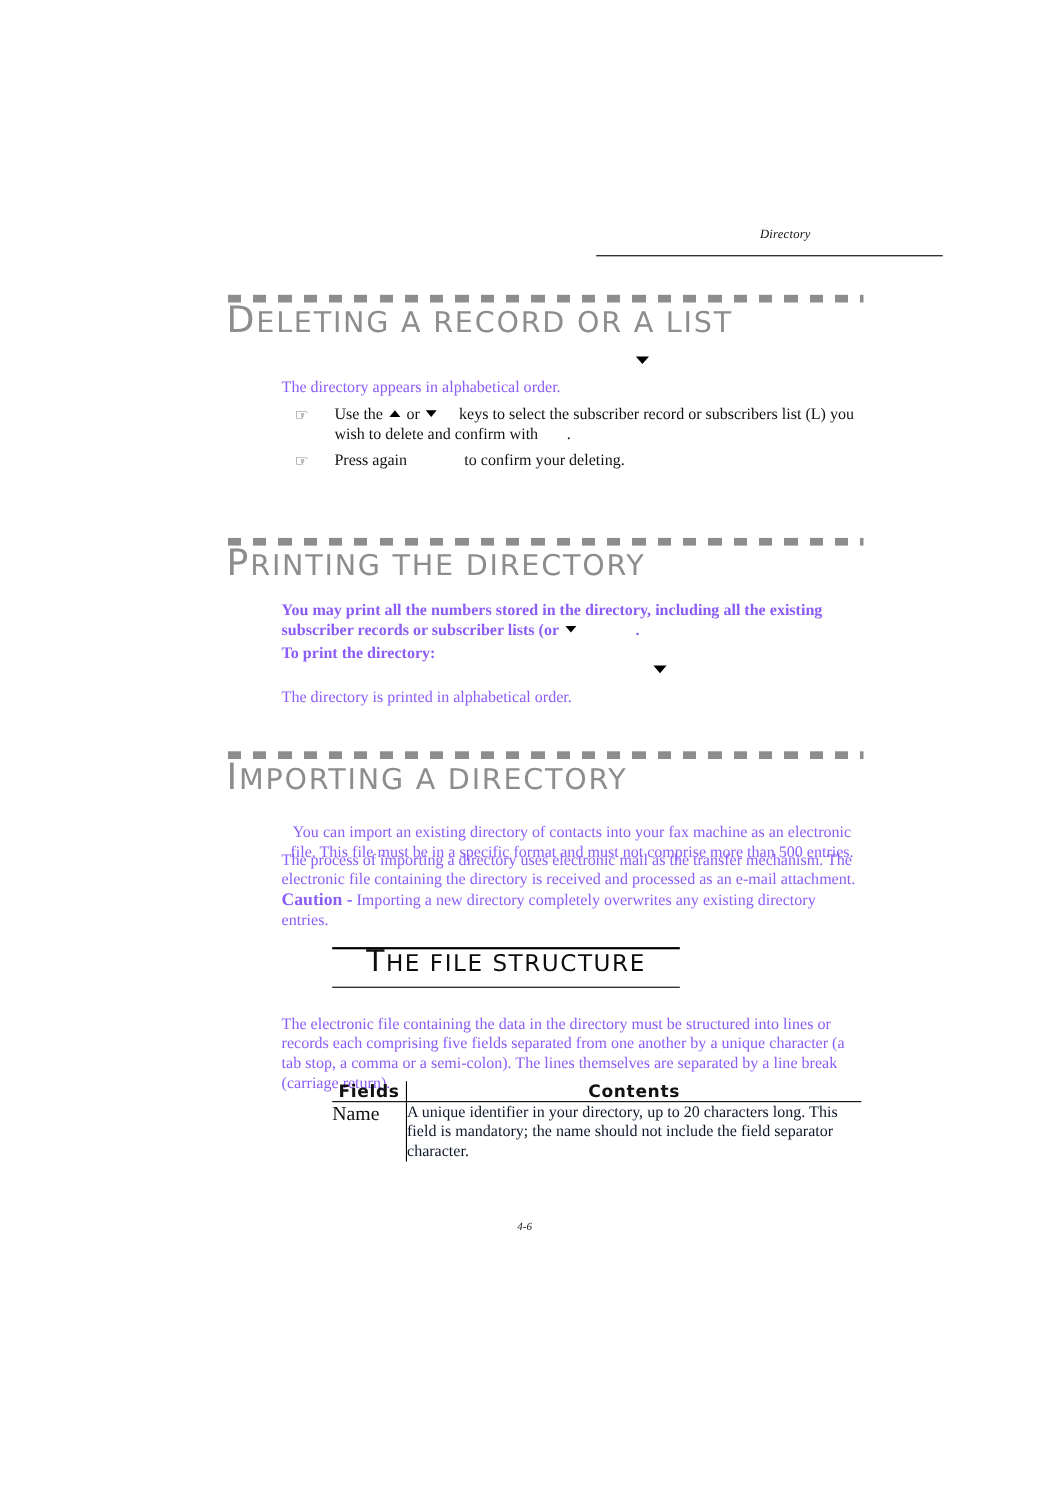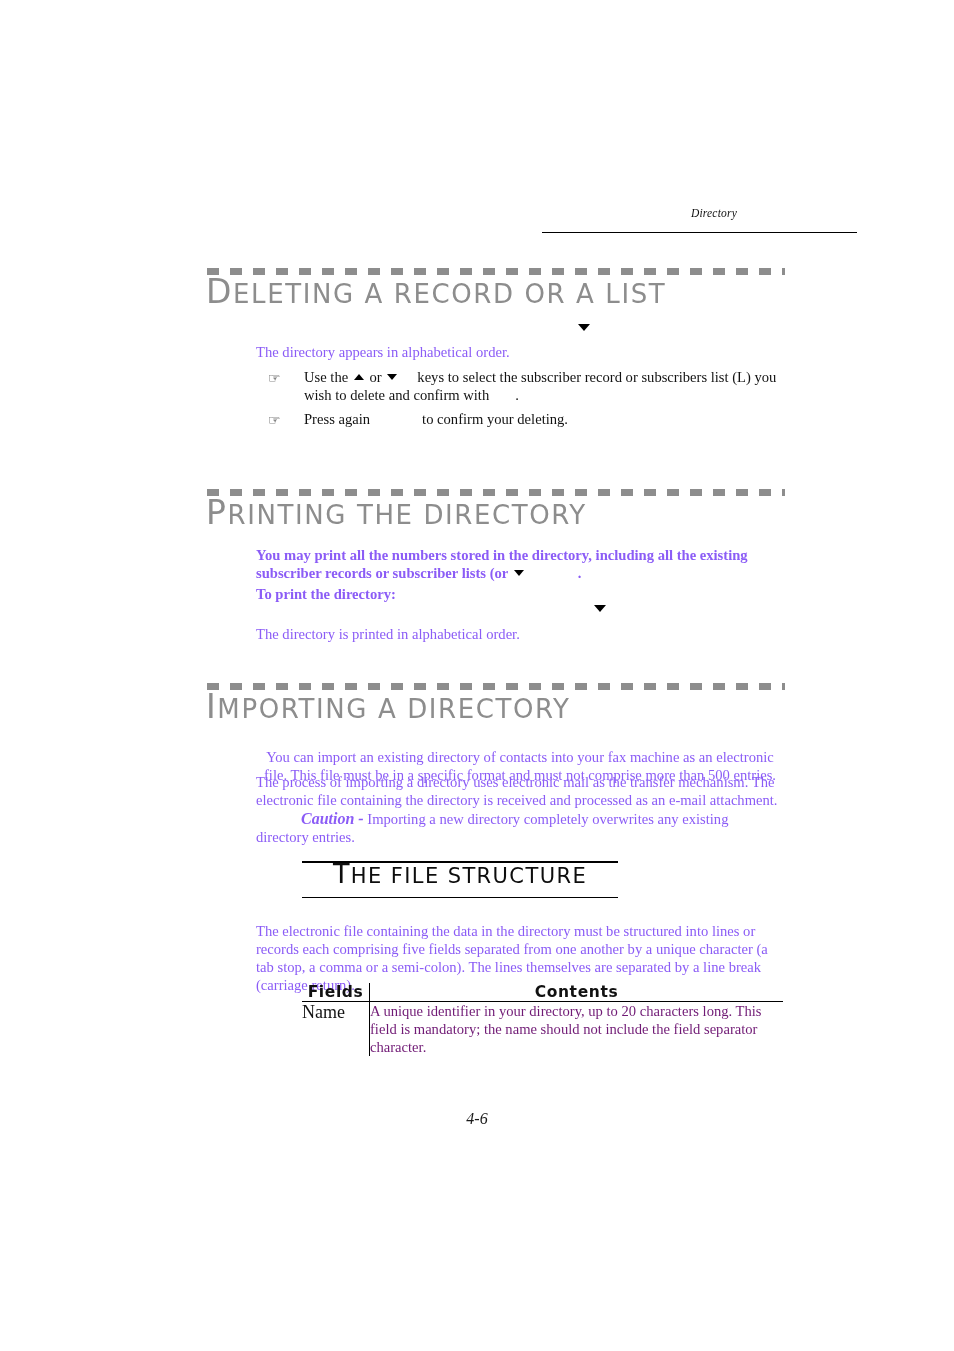--- a/index.html
+++ b/index.html
@@ -216,34 +216,34 @@
     font-family: "Liberation Serif", serif;
     font-size: 18px;
     color: #121212;
     text-align: left;
     padding: 9px 6px 14px 6px;
   }
   .body-cell-contents {
     font-family: "Liberation Serif", serif;
     font-size: 14.6px;
     line-height: 18px;
-    color: #701a75;
+    color: #0f172a;
     padding: 9px 10px 14px 10px;
   }
 
   
   .page-number {
     position: absolute;
     left: 0;
     top: 1110px;
     width: 954px;
     text-align: center;
     font-family: "Liberation Serif", serif;
     font-style: italic;
-    font-size: 16px;
+    font-size: 10px;
     color: #1a1a1a;
   }
 </style>
 </head>
 <body>
 
 <div class="page">
 
   <div class="running-header">
     <span class="label">Directory</span>
@@ -302,21 +302,21 @@
     <div class="section-title">
       <span class="cap">I</span><span>MPORTING A DIRECTORY</span>
     </div>
   </div>
 
   <div class="body-text" style="left:256px; top:748px; width:528px;text-align:center;">You can import an existing directory of contacts into your fax machine as an electronic file. This file must be in a specific format and must not comprise more than 500 entries.</div>
 
   <div class="body-text" style="left:256px; top:773px; width:528px;">The process of importing a directory uses electronic mail as the transfer mechanism. The electronic file containing the directory is received and processed as an e-mail attachment.</div>
 
   <div class="body-text" style="left:256px; top:810px; width:528px;">
-    <span style="font-weight:bold; font-style:italic; font-size:16px;margin-left:45px;">Caution -</span>
+    <span style="font-weight:bold; font-size:16px;">Caution -</span>
     <span>Importing a new directory completely overwrites any existing directory entries.</span>
   </div>
 
   <div class="subsection" style="top:861px;">
     <div class="sub-rule"></div>
     <div class="subsection-title">
       <span class="cap">T</span><span>HE FILE STRUCTURE</span>
     </div>
     <div class="sub-rule"></div>
   </div>

